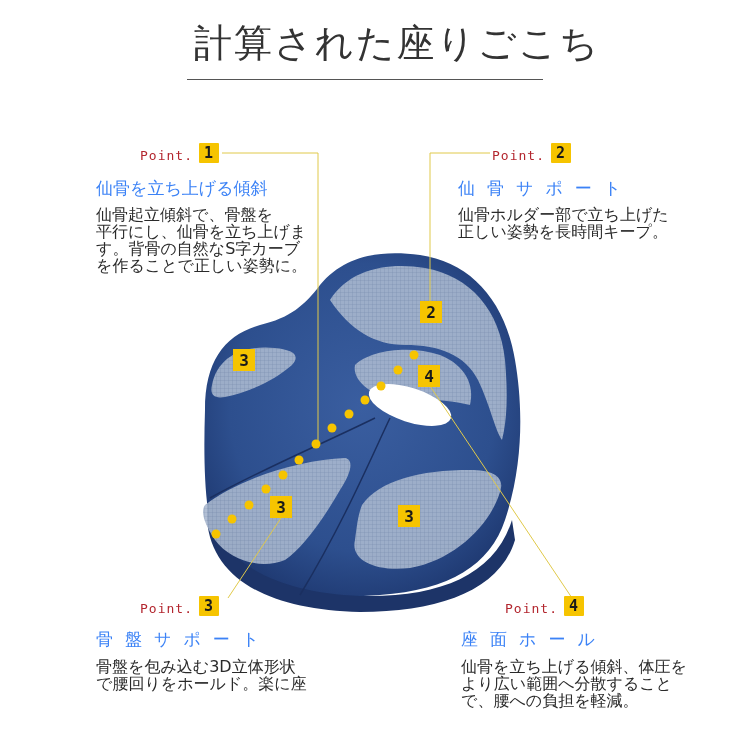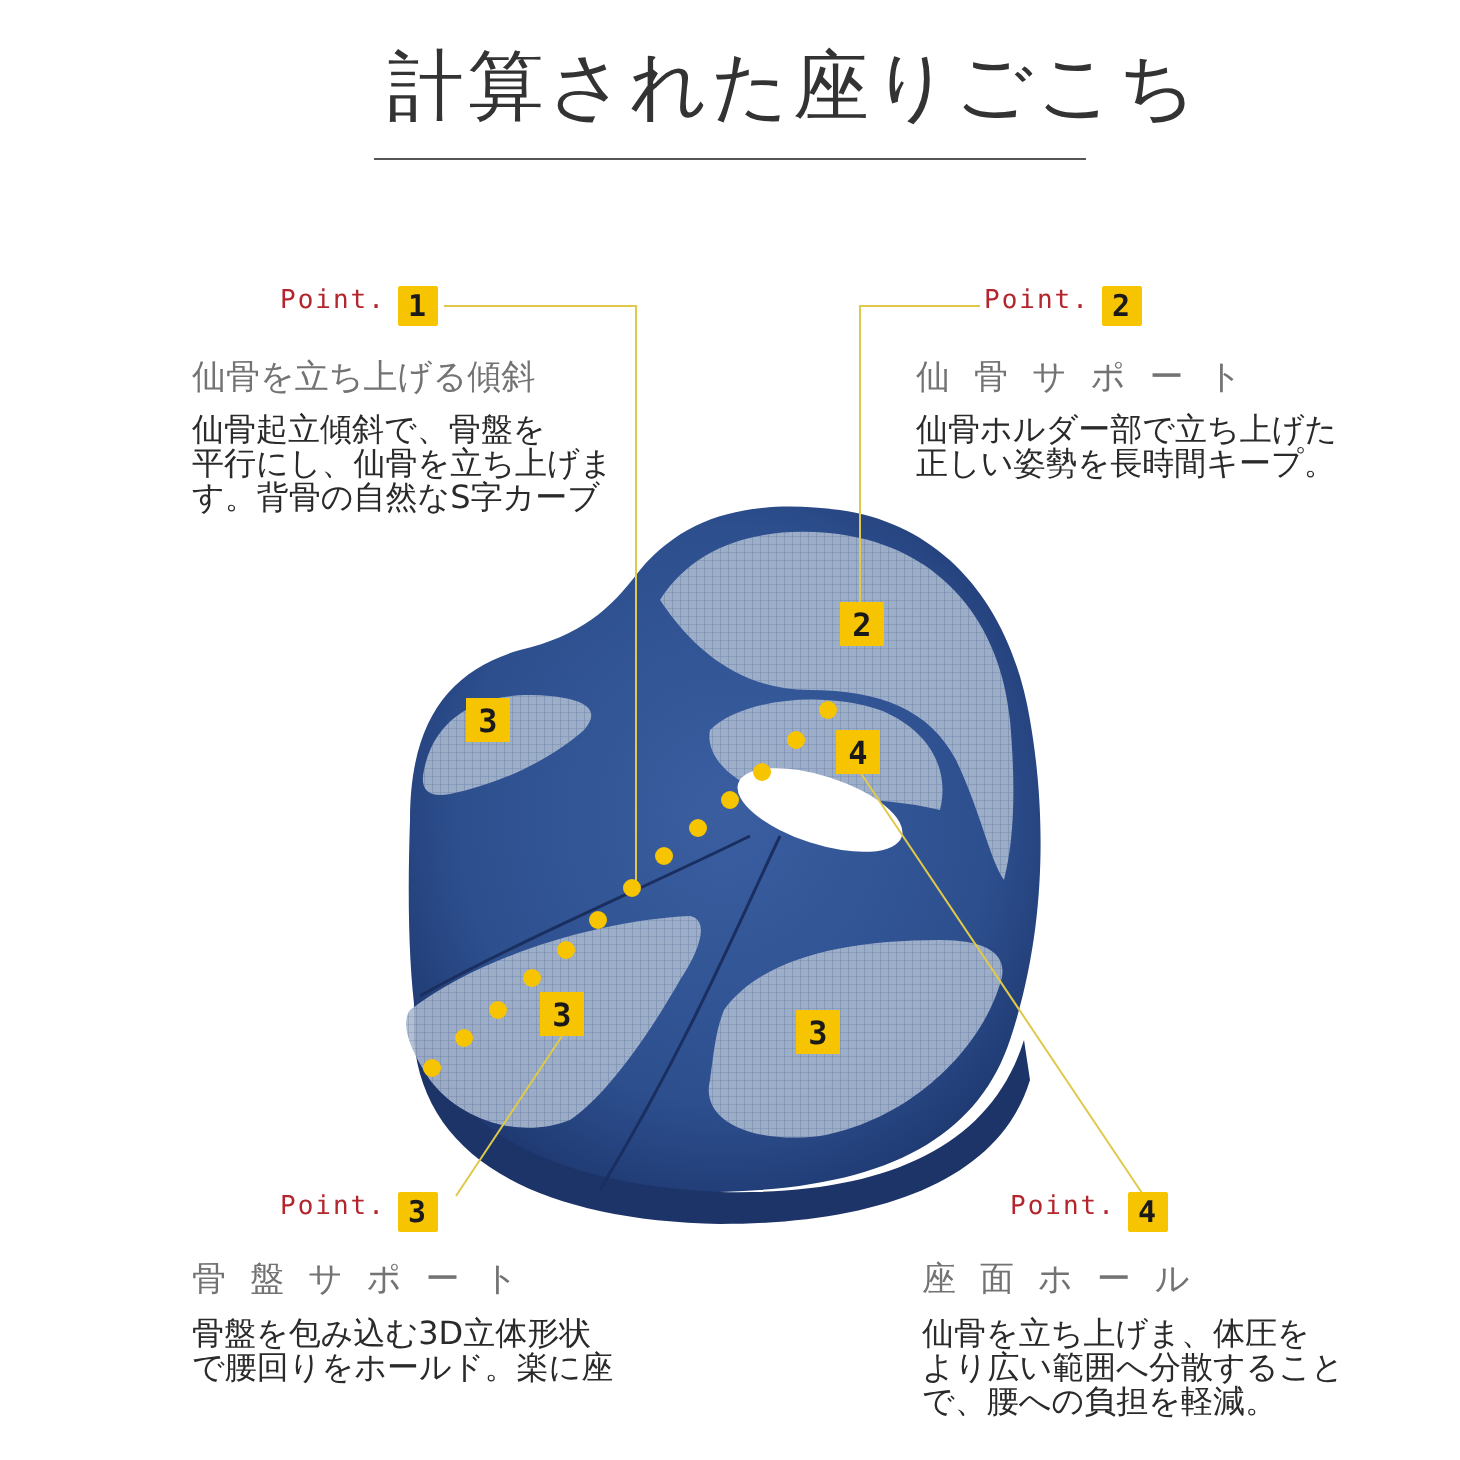--- a/index.html
+++ b/index.html
@@ -2,26 +2,26 @@
 <html><head>
   <meta charset="utf-8">
   <style>
     html, body { margin:0; padding:0; background:#ffffff; }
     body { width:730px; height:730px; position:relative; overflow:hidden;
            font-family:"DejaVu Sans", sans-serif; color:#2b2b2b; }
     .title { position:absolute; left:0; top:18px; width:730px; text-align:center;
              font-size:38px; letter-spacing:2px; color:#333; font-weight:300;margin-left:32px; }
     .title-rule { position:absolute; left:187px; top:79px; width:356px; height:1px; background:#555; }
 
-    .point-label { position:absolute; display:flex; align-items:flex-start; gap:6px;
+    .point-label { position:absolute; display:flex; align-items:flex-end; gap:6px;
                    font-family:"DejaVu Sans Mono", monospace; font-size:13px; color:#b3262e; letter-spacing:1px; }
     .badge { display:inline-flex; align-items:center; justify-content:center;
              width:20px; height:20px; background:#f6c400; color:#1a1a1a;
              font-family:"DejaVu Sans Mono", monospace; font-weight:bold; font-size:15px; border-radius:1px; }
-    .heading { position:absolute; font-size:17px; color:#737373; white-space:nowrap; }
+    .heading { position:absolute; font-size:17px; color:#3b82f6; white-space:nowrap; }
     .heading.spaced { letter-spacing:12px; }
     .desc { position:absolute; font-size:16px; line-height:17px; color:#2a2a2a; width:180px; }
     .desc div { white-space:nowrap; }
 
     svg.art { position:absolute; left:0; top:0; }
     .mbadge { position:absolute; display:flex; align-items:center; justify-content:center;
               width:22px; height:22px; background:#f6c400; color:#1a1a1a;
               font-family:"DejaVu Sans Mono", monospace; font-weight:bold; font-size:16px; }
   </style>
 </head>
@@ -94,20 +94,21 @@
 
 <div class="point-label" style="left:140px;top:143px;">
   <span>Point.</span>
   <span class="badge">1</span>
 </div>
 <div class="heading" style="left:96px;top:177px;">仙骨を立ち上げる傾斜</div>
 <div class="desc" style="left:96px;top:206px;">
   <div>仙骨起立傾斜で、骨盤を</div>
   <div>平行にし、仙骨を立ち上げま</div>
   <div>す。背骨の自然なS字カーブ</div>
+  <div>を作ることで正しい姿勢に。</div>
 </div>
 
 <div class="point-label" style="left:492px;top:143px;">
   <span>Point.</span>
   <span class="badge">2</span>
 </div>
 <div class="heading spaced" style="left:458px;top:177px;">仙骨サポート</div>
 <div class="desc" style="left:458px;top:206px;text-align:center;">
   <div>仙骨ホルダー部で立ち上げた</div>
   <div>正しい姿勢を長時間キープ。</div>
@@ -122,16 +123,16 @@
   <div>骨盤を包み込む3D立体形状</div>
   <div>で腰回りをホールド。楽に座</div>
 </div>
 
 <div class="point-label" style="left:505px;top:596px;">
   <span>Point.</span>
   <span class="badge">4</span>
 </div>
 <div class="heading spaced" style="left:461px;top:628px;">座面ホール</div>
 <div class="desc" style="left:461px;top:658px;">
-  <div>仙骨を立ち上げま、体圧を</div>
+  <div>仙骨を立ち上げる傾斜、体圧を</div>
   <div>より広い範囲へ分散すること</div>
   <div>で、腰への負担を軽減。</div>
 </div>
 
 </body></html>

